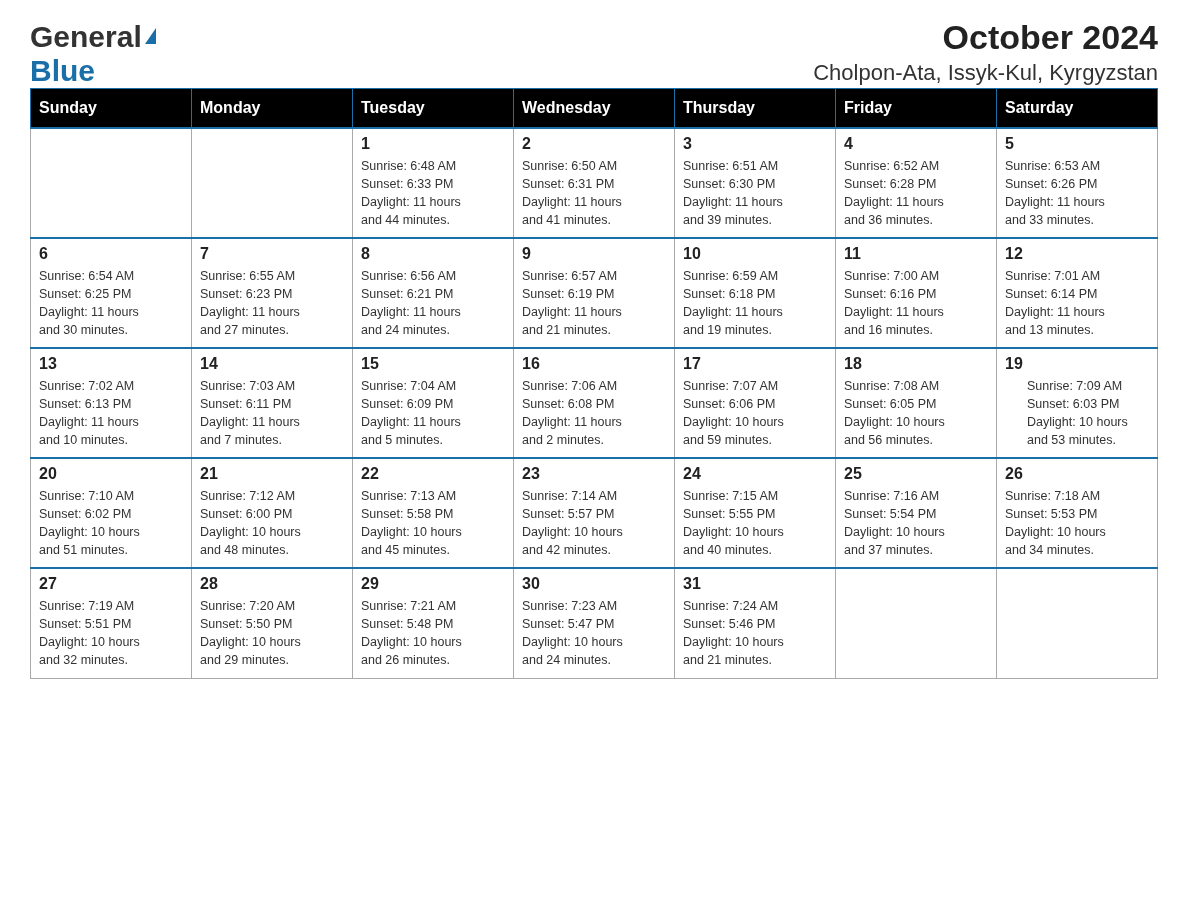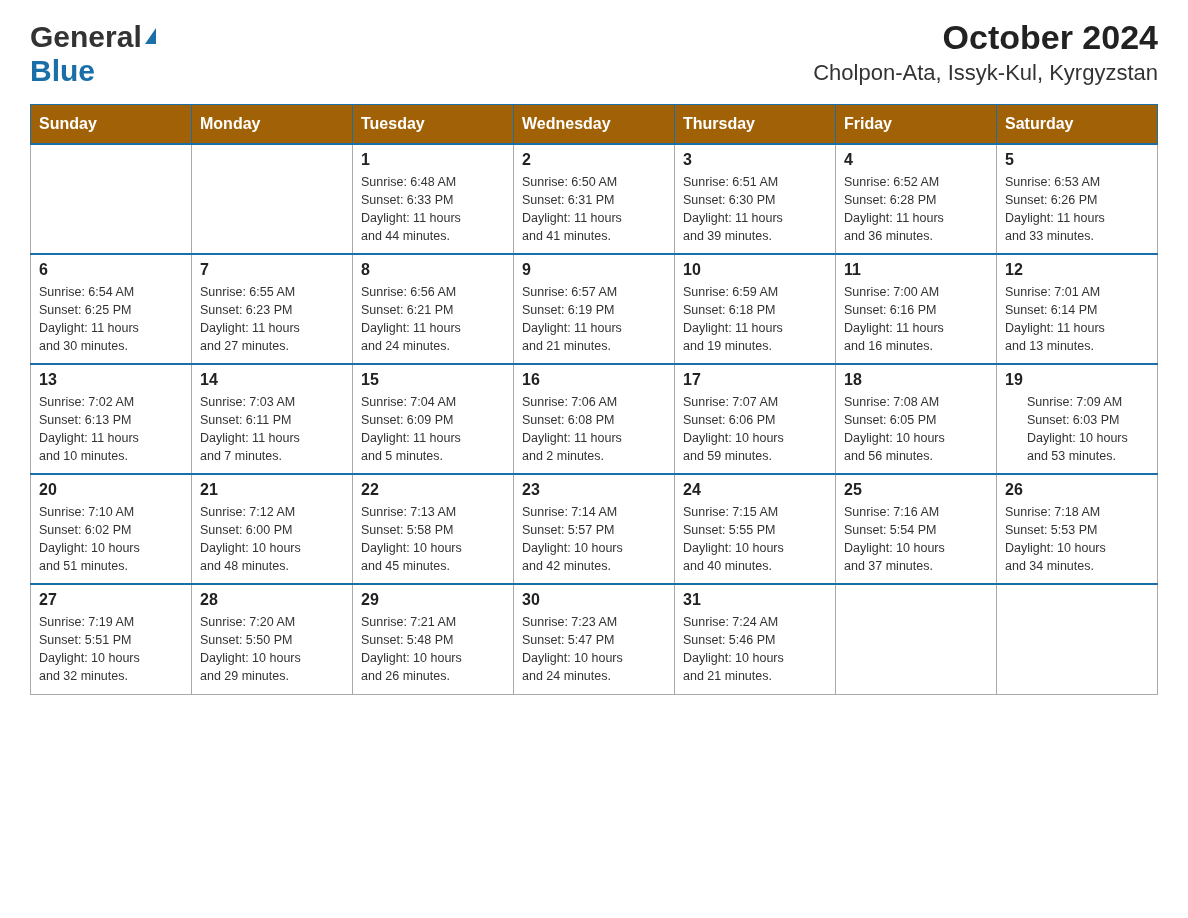--- a/index.html
+++ b/index.html
@@ -7,21 +7,20 @@
       font-family: Arial, sans-serif;
       background: #fff;
       width: 1188px;
       min-height: 918px;
       padding: 20px 30px;
     }
     .header-section {
       display: flex;
       justify-content: space-between;
       align-items: flex-start;
-      margin-bottom: 16px;
     }
     .logo {
       display: flex;
       flex-direction: column;
       align-items: flex-start;
     }
     .logo-line {
       display: flex;
       align-items: center;
     }
@@ -38,21 +37,21 @@
       font-size: 22px;
       color: #333;
       margin-top: 6px;
     }
     .calendar-table {
       width: 100%;
       border-collapse: collapse;
       table-layout: fixed;
     }
     .calendar-table thead tr th {
-      background-color: #a16207;
+      background-color: #000000;
       color: #fff;
       font-size: 16px;
       font-weight: bold;
       padding: 10px 8px;
       text-align: left;
       border: 1px solid #1a6fa8;
     }
     .calendar-table tbody tr td {
       vertical-align: top;
       border: 1px solid #aaa;

